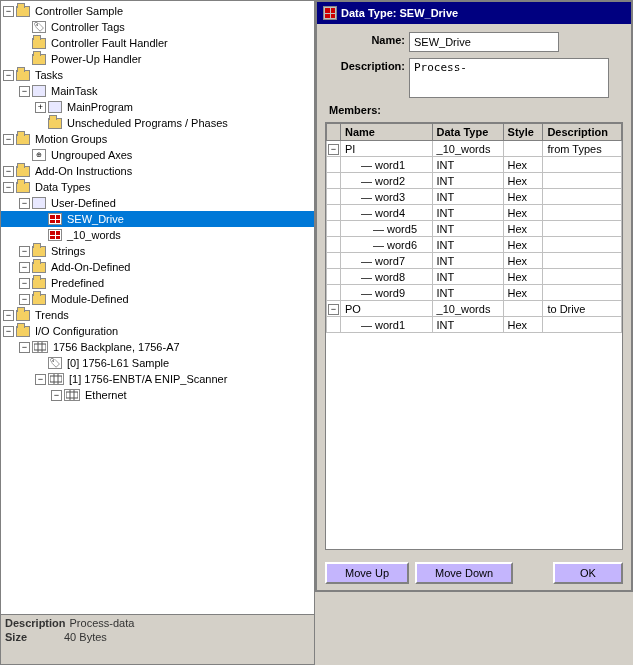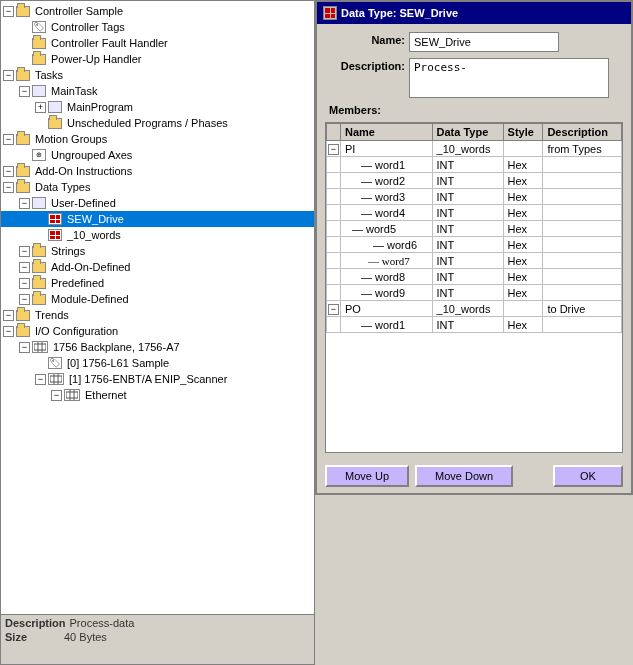--- a/index.html
+++ b/index.html
@@ -187,21 +187,21 @@
       font-weight: bold;
       min-width: 55px;
     }
     .status-value {
       color: #333;
     }
 
     
     .right-panel {
       width: 318px;
-      height: 495px;
+      height: 592px;
       background: #d4d0c8;
       border: 2px solid #808080;
       display: flex;
       flex-direction: column;
       position: relative;
     }
 
     .dialog-titlebar {
       background: #000080;
       color: white;
@@ -648,35 +648,35 @@
             </tr>
             <tr>
               <td class="expand-cell"></td>
               <td style="padding-left: 20px;"><span>— word4</span></td>
               <td>INT</td>
               <td>Hex</td>
               <td></td>
             </tr>
             <tr>
               <td class="expand-cell"></td>
-              <td style="padding-left: 11px;"><span>— word5</span></td>
+              <td style="padding-left: 32px;"><span>— word5</span></td>
               <td>INT</td>
               <td>Hex</td>
               <td></td>
             </tr>
             <tr>
               <td class="expand-cell"></td>
               <td style="padding-left: 32px;"><span>— word6</span></td>
               <td>INT</td>
               <td>Hex</td>
               <td></td>
             </tr>
             <tr>
               <td class="expand-cell"></td>
-              <td style="padding-left: 27px; font-family: Liberation Serif, serif;"><span>— word7</span></td>
+              <td style="padding-left: 20px;"><span>— word7</span></td>
               <td>INT</td>
               <td>Hex</td>
               <td></td>
             </tr>
             <tr>
               <td class="expand-cell"></td>
               <td style="padding-left: 20px;"><span>— word8</span></td>
               <td>INT</td>
               <td>Hex</td>
               <td></td>

